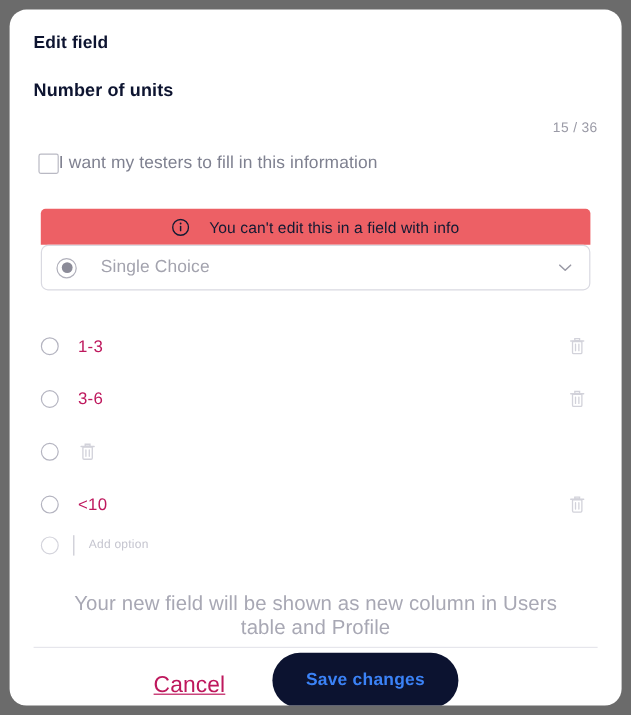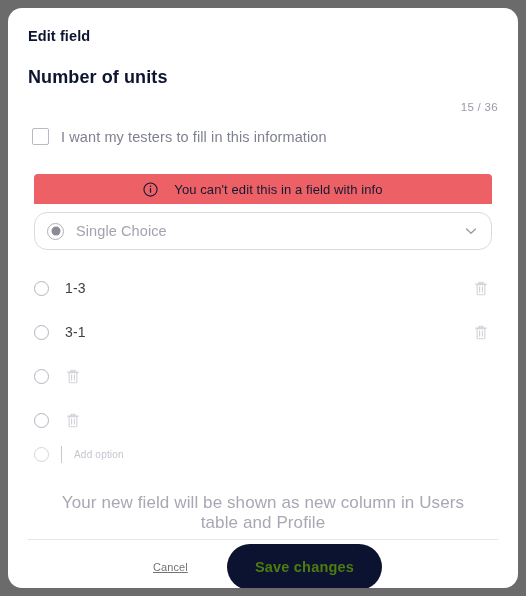--- a/index.html
+++ b/index.html
@@ -41,42 +41,41 @@
     top: 20px;
     font-size: 14.5px;
     font-weight: bold;
     color: #0d1430;
     letter-spacing: 0.1px;
   }
   .field-title {
     position: absolute;
     left: 20px;
     top: 59px;
-    font-size: 18px;
+    font-size: 15px;
     font-weight: bold;
     color: #0d1430;
     letter-spacing: 0.1px;
   }
   .char-counter {
     position: absolute;
     right: 20px;
     top: 93px;
     font-size: 11.5px;
     color: #9a9aa6;
     letter-spacing: 0.3px;
   }
 
   
   .checkbox-row {
     position: absolute;
     left: 24px;
     top: 120px;
     display: flex;
-    align-items: center;
-    gap: 12px;
+    align-items: flex-start;
   }
   .checkbox-box {
     width: 17px;
     height: 17px;
     border: 1.4px solid #b9b9c3;
     border-radius: 2px;
     background: #fff;
     box-sizing: border-box;
     flex: none;
   }
@@ -105,30 +104,31 @@
     font-size: 13px;
     color: #121a33;
     letter-spacing: 0.1px;
   }
   .info-icon { flex: none; display: block; }
 
   
   .select-box {
     position: absolute;
     left: 26px;
-    top: 204px;
+    top: 196px;
     width: 458px;
     height: 38px;
     border: 1.3px solid #d9d9e1;
-    border-radius: 13px;
+    border-radius: 6px;
     background: #fff;
     box-sizing: border-box;
     display: flex;
     align-items: center;
     padding: 0 12px;
+    gap: 8px;
   }
   .select-radio {
     width: 17px;
     height: 17px;
     border-radius: 50%;
     background: #fff;
     border: 1.5px solid #b0b0bb;
     box-sizing: border-box;
     position: relative;
     flex: none;
@@ -171,21 +171,21 @@
     height: 15px;
     border-radius: 50%;
     border: 1.4px solid #b4b4c0;
     background: #fff;
     box-sizing: border-box;
     flex: none;
     margin-right: 16px;
   }
   .option-label {
     font-size: 14px;
-    color: #404040;
+    color: #be185d;
     letter-spacing: 0.2px;
     flex: 1;
   }
   .trash-icon { flex: none; display: block; margin-right: 3px; }
 
   
   .add-option-row {
     position: absolute;
     left: 26px;
     top: 430px;
@@ -235,37 +235,37 @@
     left: 20px;
     top: 531px;
     width: 470px;
     height: 1px;
     background: #e6e6ec;
   }
 
   
   .cancel-link {
     position: absolute;
-    left: 145px;
+    left: 120px;
     top: 553px;
-    font-size: 11px;
-    color: #737373;
+    font-size: 19px;
+    color: #be185d;
     text-decoration: underline;
     letter-spacing: 0.1px;
     cursor: pointer;
   }
   .save-button {
     position: absolute;
     left: 219px;
     top: 536px;
     width: 155px;
     height: 46px;
     border-radius: 23px;
     background: #0c1330;
-    color: #4d7c0f;
+    color: #3b82f6;
     border: none;
     font-family: "Liberation Sans", sans-serif;
     font-size: 14.5px;
     font-weight: bold;
     letter-spacing: 0.2px;
     cursor: pointer;
     display: flex;
     align-items: center;
     justify-content: center;
   }
@@ -310,41 +310,42 @@
         <svg class="trash-icon" width="16" height="17" viewBox="0 0 16 17">
           <path d="M6 2.2h4v1.6H6z" fill="none" stroke="#d2d2da" stroke-width="1.1"></path>
           <path d="M2.6 4.1h10.8" stroke="#d2d2da" stroke-width="1.2" stroke-linecap="round"></path>
           <path d="M4.1 4.6h7.8v9.1a1 1 0 0 1-1 1H5.1a1 1 0 0 1-1-1z" fill="none" stroke="#d2d2da" stroke-width="1.1"></path>
           <path d="M6.6 6.9v5.3M9.4 6.9v5.3" stroke="#d2d2da" stroke-width="1.1" stroke-linecap="round"></path>
         </svg>
       </div>
 
       <div class="option-row">
         <span class="option-radio"></span>
-        <span class="option-label">3-1</span>
+        <span class="option-label">3-6</span>
         <svg class="trash-icon" width="16" height="17" viewBox="0 0 16 17">
           <path d="M6 2.2h4v1.6H6z" fill="none" stroke="#d2d2da" stroke-width="1.1"></path>
           <path d="M2.6 4.1h10.8" stroke="#d2d2da" stroke-width="1.2" stroke-linecap="round"></path>
           <path d="M4.1 4.6h7.8v9.1a1 1 0 0 1-1 1H5.1a1 1 0 0 1-1-1z" fill="none" stroke="#d2d2da" stroke-width="1.1"></path>
           <path d="M6.6 6.9v5.3M9.4 6.9v5.3" stroke="#d2d2da" stroke-width="1.1" stroke-linecap="round"></path>
         </svg>
       </div>
 
       <div class="option-row">
         <span class="option-radio"></span>
         <svg class="trash-icon" width="16" height="17" viewBox="0 0 16 17">
           <path d="M6 2.2h4v1.6H6z" fill="none" stroke="#d2d2da" stroke-width="1.1"></path>
           <path d="M2.6 4.1h10.8" stroke="#d2d2da" stroke-width="1.2" stroke-linecap="round"></path>
           <path d="M4.1 4.6h7.8v9.1a1 1 0 0 1-1 1H5.1a1 1 0 0 1-1-1z" fill="none" stroke="#d2d2da" stroke-width="1.1"></path>
           <path d="M6.6 6.9v5.3M9.4 6.9v5.3" stroke="#d2d2da" stroke-width="1.1" stroke-linecap="round"></path>
         </svg>
       </div>
 
       <div class="option-row">
         <span class="option-radio"></span>
+        <span class="option-label">&lt;10</span>
         <svg class="trash-icon" width="16" height="17" viewBox="0 0 16 17">
           <path d="M6 2.2h4v1.6H6z" fill="none" stroke="#d2d2da" stroke-width="1.1"></path>
           <path d="M2.6 4.1h10.8" stroke="#d2d2da" stroke-width="1.2" stroke-linecap="round"></path>
           <path d="M4.1 4.6h7.8v9.1a1 1 0 0 1-1 1H5.1a1 1 0 0 1-1-1z" fill="none" stroke="#d2d2da" stroke-width="1.1"></path>
           <path d="M6.6 6.9v5.3M9.4 6.9v5.3" stroke="#d2d2da" stroke-width="1.1" stroke-linecap="round"></path>
         </svg>
       </div>
 
     </div>
 

